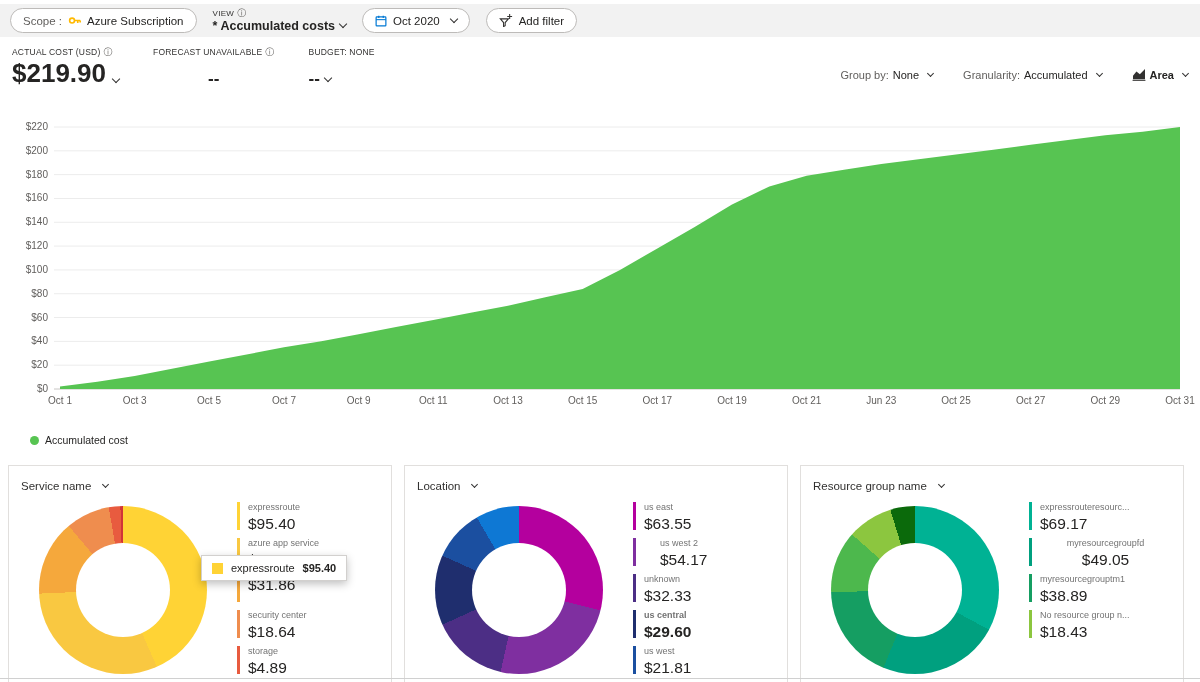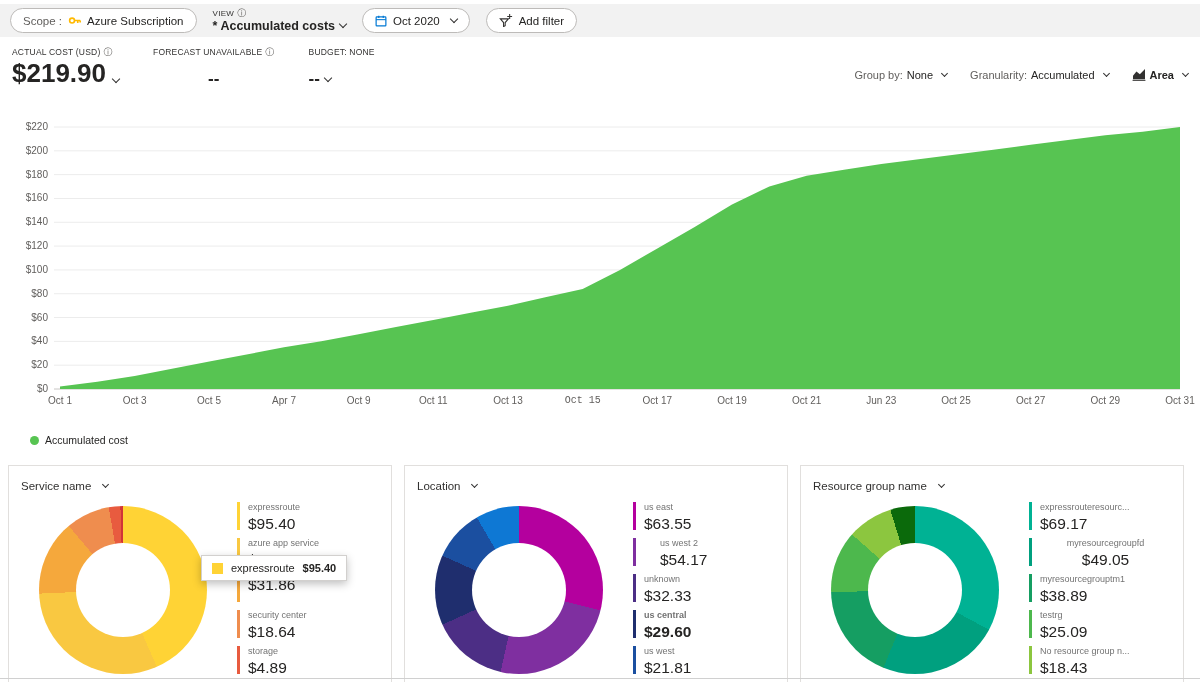--- a/index.html
+++ b/index.html
@@ -23,21 +23,21 @@
   .view-value { font-size:12.5px; font-weight:700; display:flex; align-items:center; margin-top:1px; }
 
   
   .kpi-row { display:flex; align-items:flex-start; padding:10px 12px 0; height:72px; }
   .kpi { margin-right:34px; }
   .kpi-label { font-size:8.5px; color:#323130; letter-spacing:.2px; display:flex; gap:3px; align-items:center; }
   .kpi-value { font-size:26px; font-weight:600; margin-top:2px; display:flex; align-items:flex-end; line-height:1.1; cursor:pointer; }
   .kpi-value .chev { margin:0 0 6px 7px; }
   .kpi-dash { font-size:17px; font-weight:700; margin-top:12px; display:flex; align-items:center; cursor:pointer; }
   .kpi-dash.center { justify-content:center; }
-  .right-controls { margin-left:auto; display:flex; gap:23px; align-items:flex-start; margin-top:22px; font-size:11px; }
+  .right-controls { margin-left:auto; display:flex; gap:30px; align-items:flex-start; margin-top:22px; font-size:11px; }
   .ctrl { display:flex; align-items:center; gap:4px; cursor:pointer; white-space:nowrap; }
 
   
   .chart-wrap { position:relative; height:302px; }
   .chart-wrap svg { position:absolute; left:0; top:0; }
   .ylabel { position:absolute; width:48px; text-align:right; font-size:10px; color:#605e5c; }
   .xlabel { position:absolute; top:286px; font-size:10px; color:#605e5c; transform:translateX(-50%); white-space:nowrap; }
   .area-legend { display:flex; align-items:center; gap:6px; padding-left:30px;
     font-size:10.5px; margin-top:22px; height:14px; }
   .dot { width:9px; height:9px; border-radius:50%; flex:none; }
@@ -196,25 +196,25 @@
     <div class="ylabel" style="top: 154.909px;">$100</div>
     <div class="ylabel" style="top: 131.091px;">$120</div>
     <div class="ylabel" style="top: 107.273px;">$140</div>
     <div class="ylabel" style="top: 83.4545px;">$160</div>
     <div class="ylabel" style="top: 59.6364px;">$180</div>
     <div class="ylabel" style="top: 35.8182px;">$200</div>
     <div class="ylabel" style="top: 12px;">$220</div>
     <div class="xlabel" style="left: 60px;">Oct 1</div>
     <div class="xlabel" style="left: 134.667px;">Oct 3</div>
     <div class="xlabel" style="left: 209px;">Oct 5</div>
-    <div class="xlabel" style="left: 284px;">Apr 7</div>
+    <div class="xlabel" style="left: 284px;">Oct 7</div>
     <div class="xlabel" style="left: 358.667px;">Oct 9</div>
     <div class="xlabel" style="left: 433.333px;">Oct 11</div>
     <div class="xlabel" style="left: 508px;">Oct 13</div>
-    <div class="xlabel" style="left: 582.667px; font-family: Liberation Mono, monospace;">Oct 15</div>
+    <div class="xlabel" style="left: 582.667px;">Oct 15</div>
     <div class="xlabel" style="left: 657.333px;">Oct 17</div>
     <div class="xlabel" style="left: 732px;">Oct 19</div>
     <div class="xlabel" style="left: 806.667px;">Oct 21</div>
     <div class="xlabel" style="left: 881.333px;">Jun 23</div>
     <div class="xlabel" style="left: 956px;">Oct 25</div>
     <div class="xlabel" style="left: 1030.67px;">Oct 27</div>
     <div class="xlabel" style="left: 1105.33px;">Oct 29</div>
     <div class="xlabel" style="left: 1180px;">Oct 31</div>
   </div>
 <div class="area-legend">
@@ -306,24 +306,20 @@
             <div class="leg-value">$69.17</div>
           </div>
           <div class="leg-item" style="border-left-color: rgb(0, 160, 127); text-align: center;">
             <div class="leg-label">myresourcegroupfd</div>
             <div class="leg-value">$49.05</div>
           </div>
           <div class="leg-item" style="border-left-color: rgb(21, 158, 98);">
             <div class="leg-label">myresourcegrouptm1</div>
             <div class="leg-value">$38.89</div>
           </div>
-          <div class="leg-item" style="border-left-color: rgb(77, 184, 77);">
-            <div class="leg-label">testrg</div>
-            <div class="leg-value">$25.09</div>
-          </div>
           <div class="leg-item" style="border-left-color: rgb(140, 198, 63);">
             <div class="leg-label">No resource group n...</div>
             <div class="leg-value">$18.43</div>
           </div>
         </div>
     </div>
   </section>
 
 </div>
 

